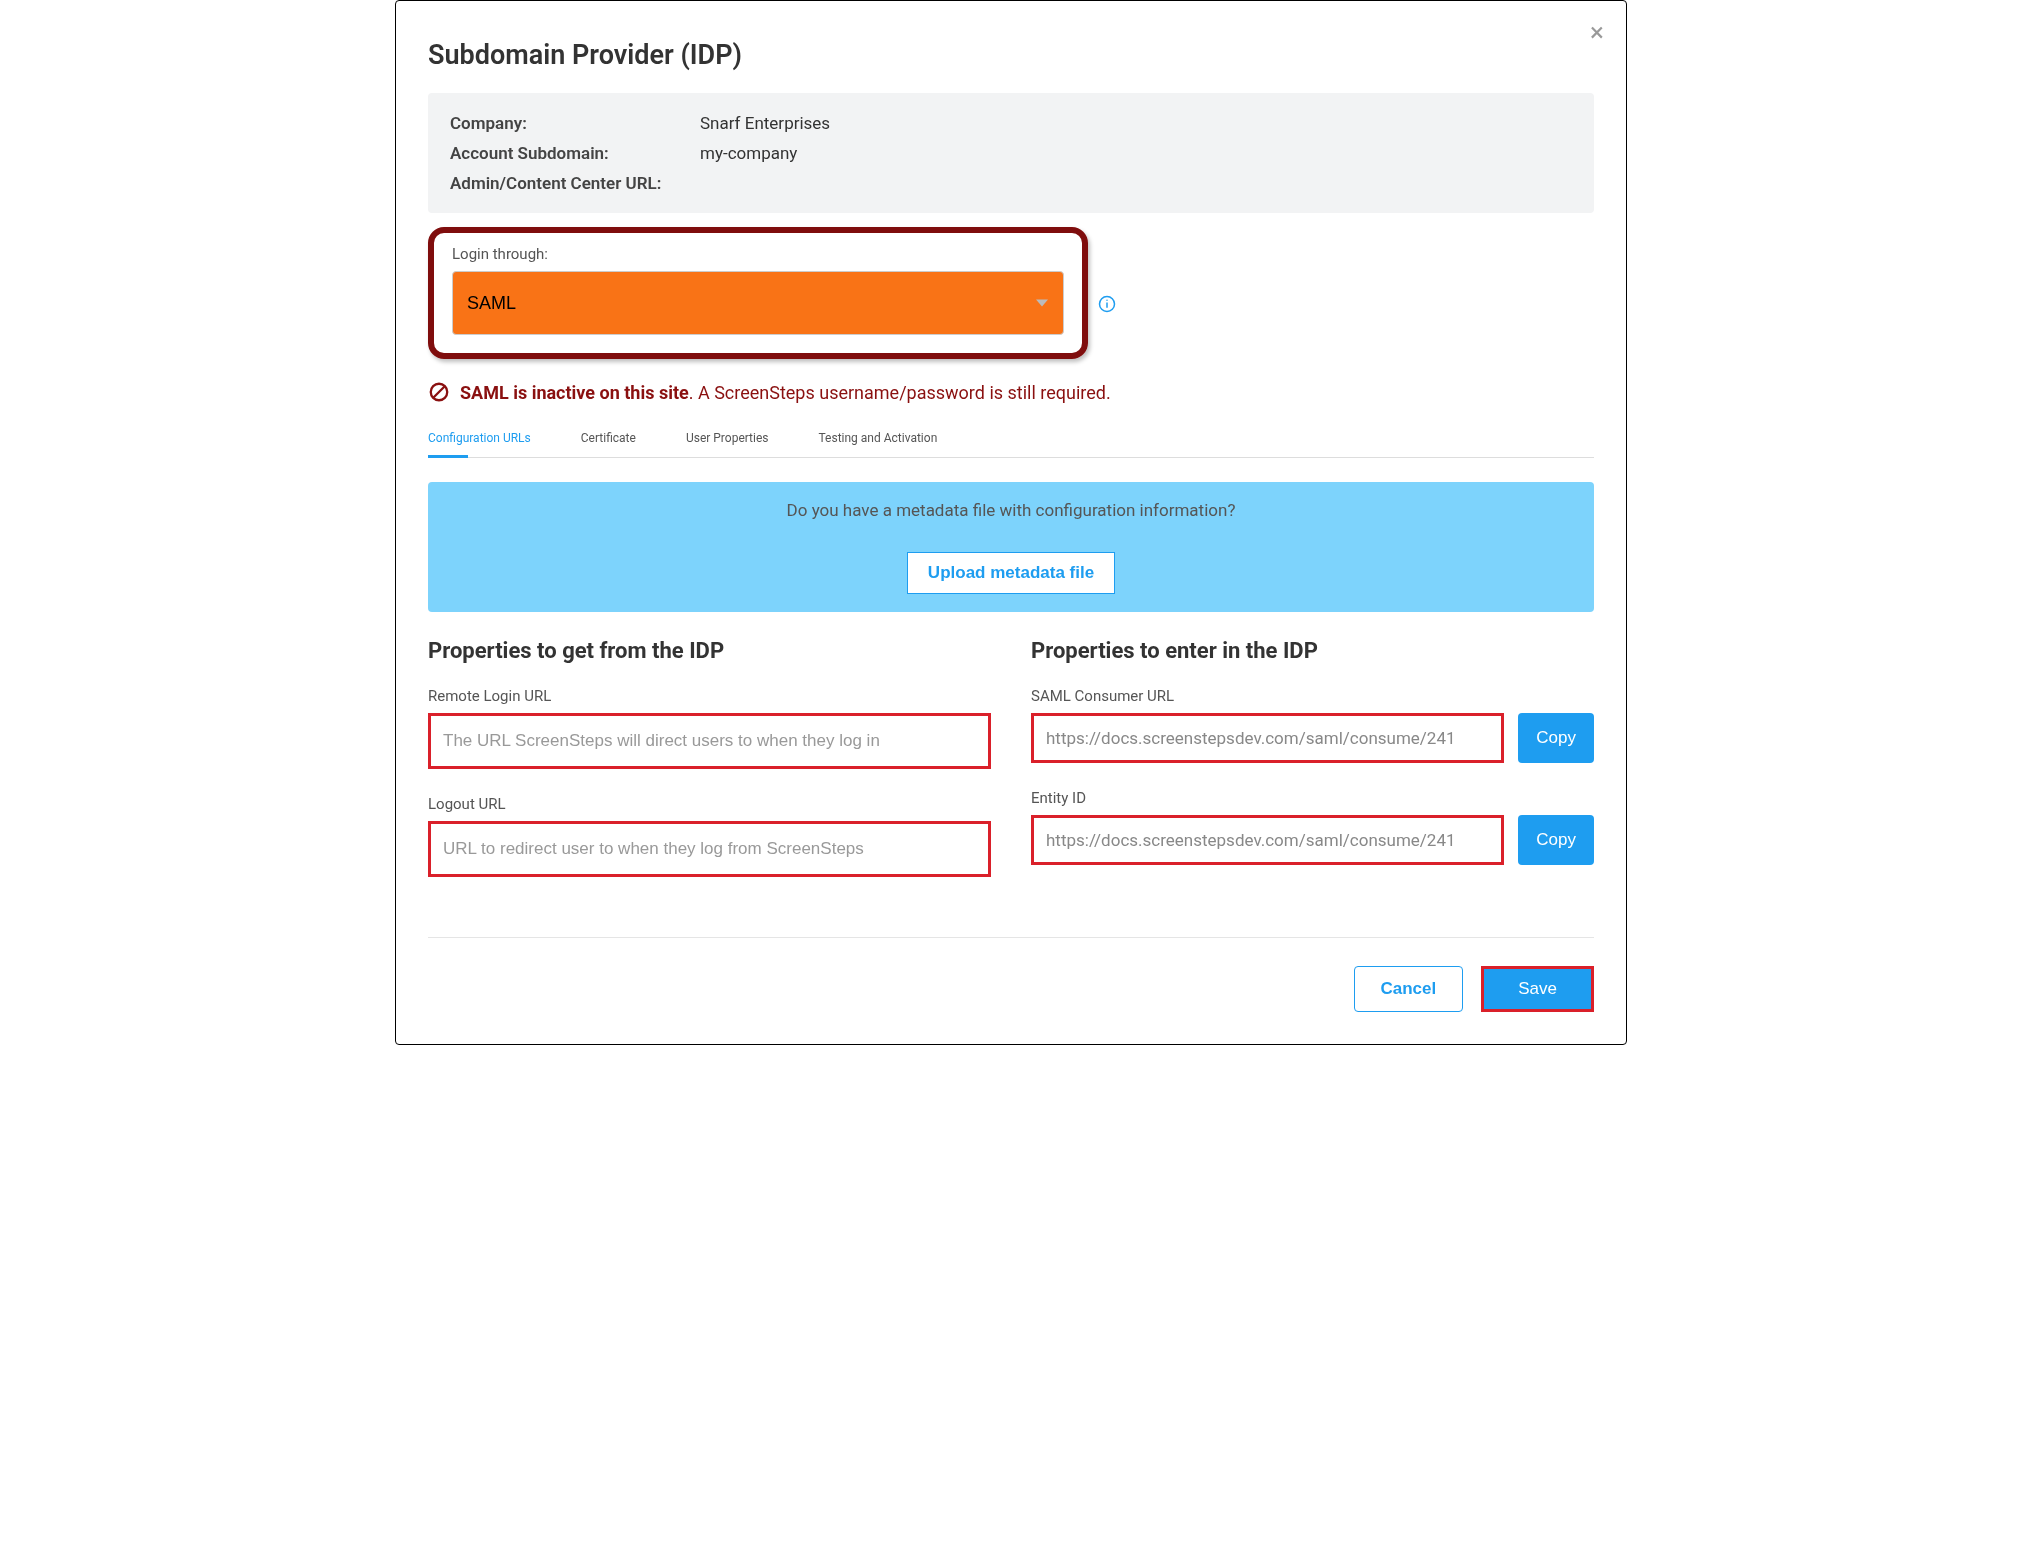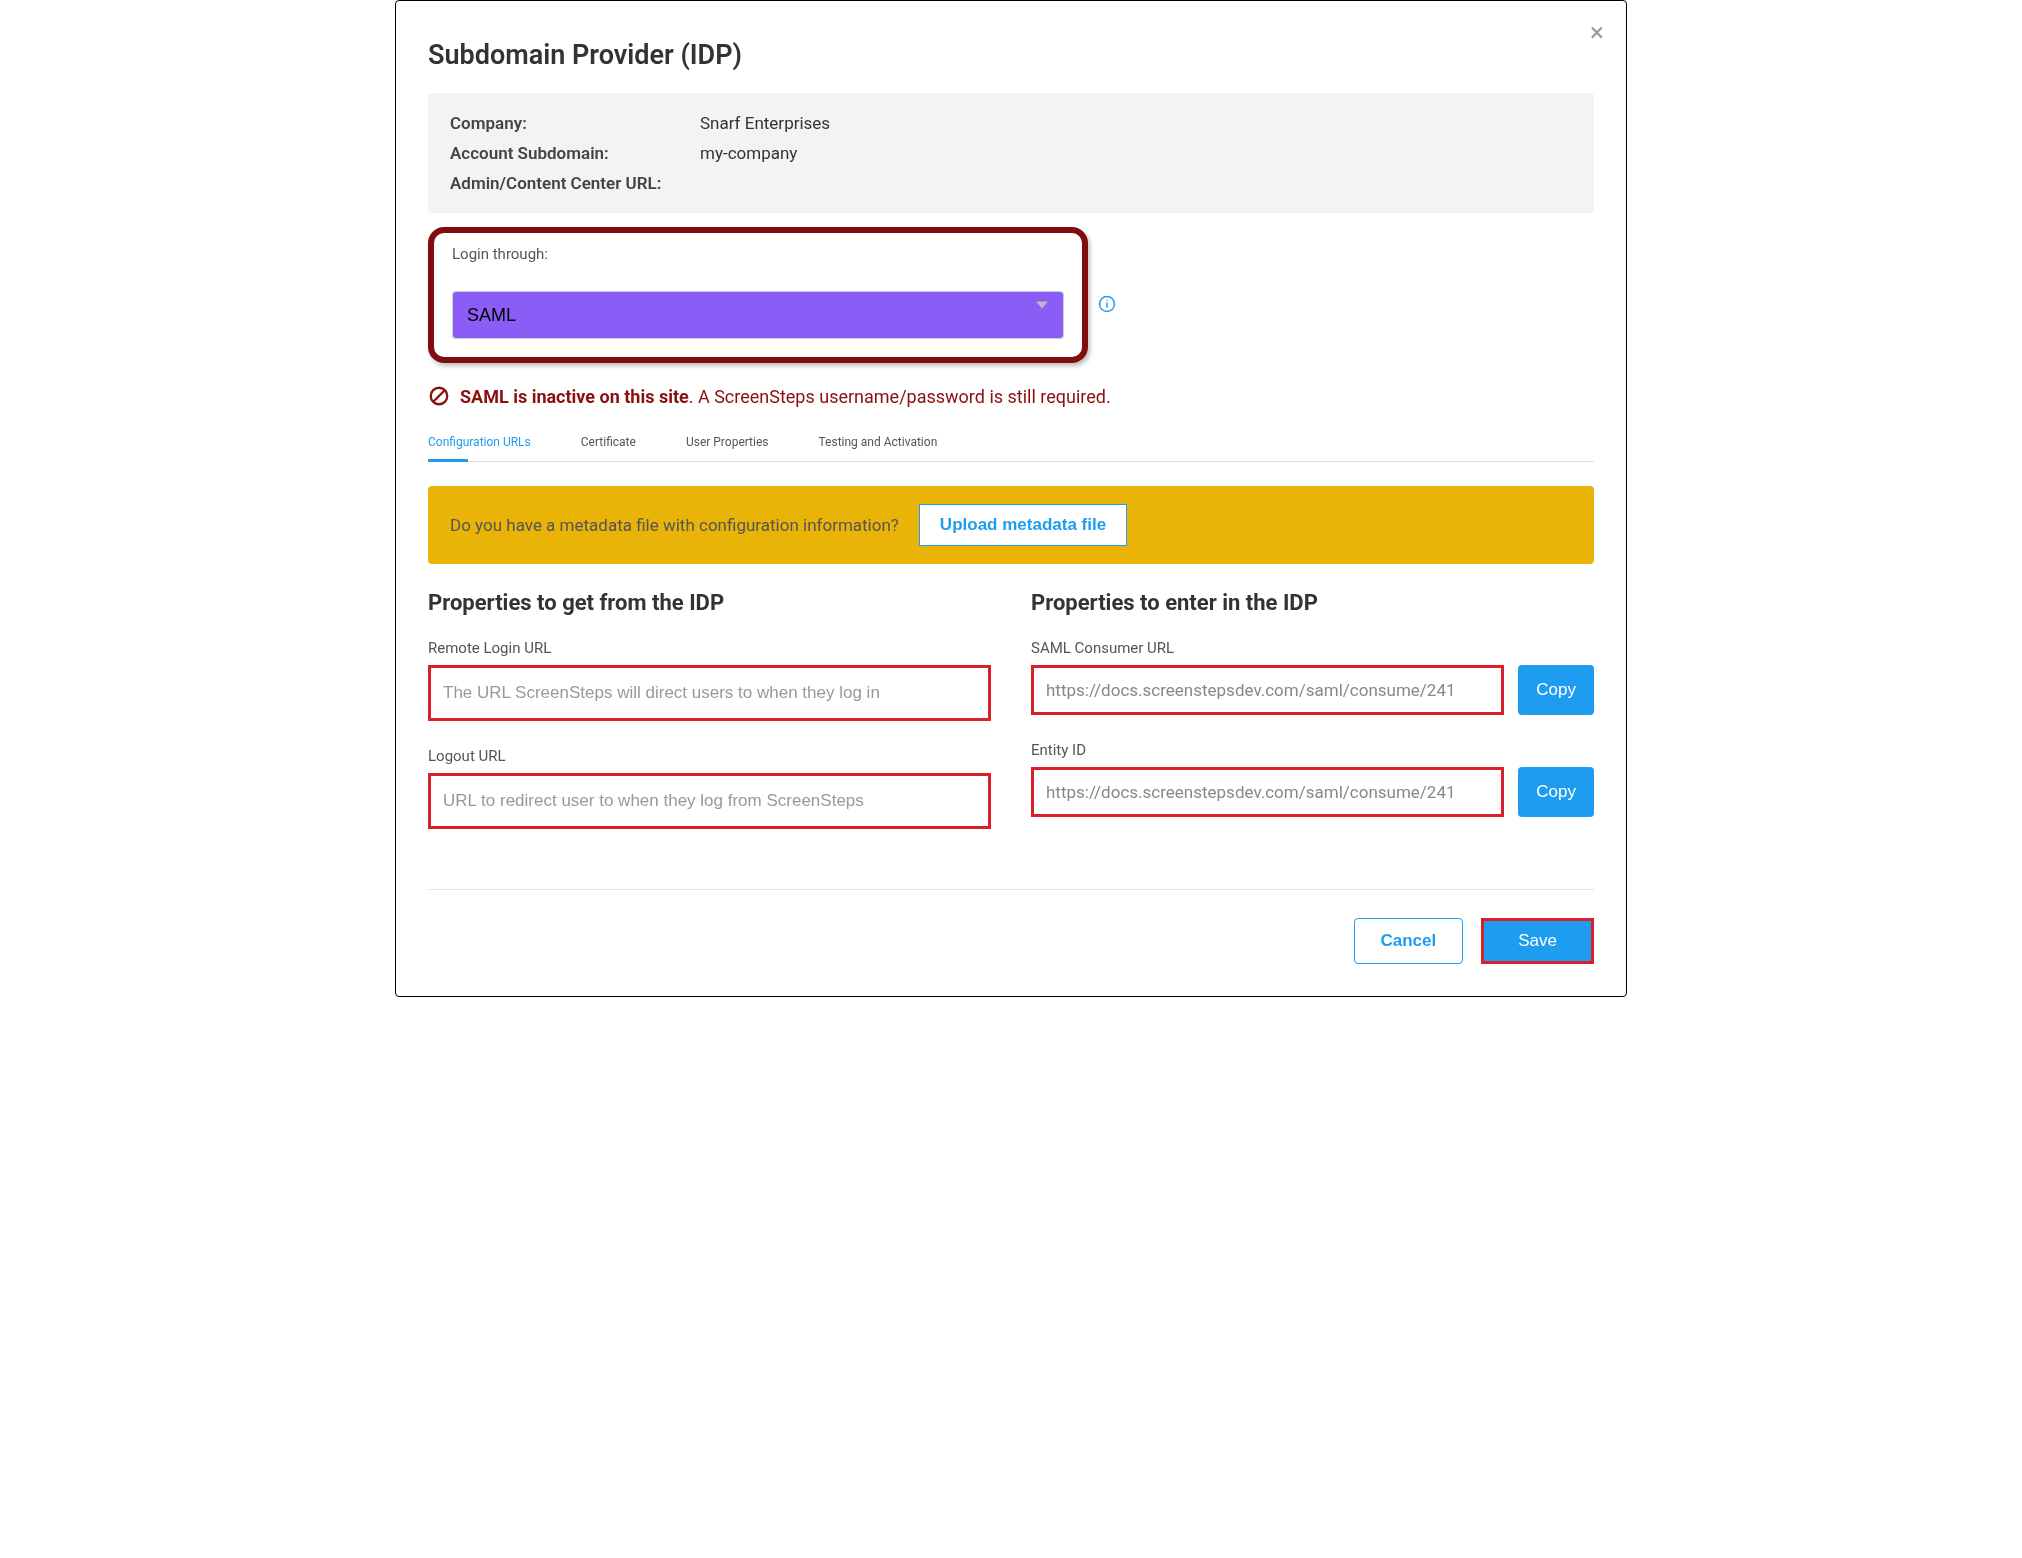--- a/index.html
+++ b/index.html
@@ -67,29 +67,28 @@
   .login-label {
     font-size: 15px;
     color: #555;
     margin-bottom: 8px;
   }
   .select-wrap {
     position: relative;
   }
   .login-select {
     width: 100%;
-    height: 48px;
+    height: 64px;
     border: 1px solid #ccc;
     border-radius: 4px;
     padding: 0 14px;
     font-size: 18px;
-    background: #8b5cf6;
+    background: #f97316;
     appearance: none;
     cursor: pointer;
-    margin-top: 20px;
   }
   .select-caret {
     position: absolute;
     right: 16px;
     top: 50%;
     transform: translateY(-50%);
     width: 0; height: 0;
     border-left: 6px solid transparent;
     border-right: 6px solid transparent;
     border-top: 7px solid #bbb;
@@ -135,29 +134,30 @@
   }
   .tab.active::after {
     content: "";
     position: absolute;
     left: 0; right: 0; bottom: -1px;
     height: 3px;
     background: #1e9df0;
     width: 40px;
   }
   .metadata-bar {
-    background: #eab308;
+    background: #7dd3fc;
     border-radius: 4px;
     padding: 18px 22px;
     margin-top: 24px;
     display: flex;
     align-items: center;
-    gap: 20px;
+    gap: 32px;
     font-size: 17px;
     color: #555;
+    flex-direction: column;
   }
   .upload-btn {
     border: 1px solid #1e9df0;
     color: #1e9df0;
     background: #fff;
     border-radius: 0;
     padding: 10px 20px;
     font-size: 17px;
     font-weight: 600;
     cursor: pointer;

